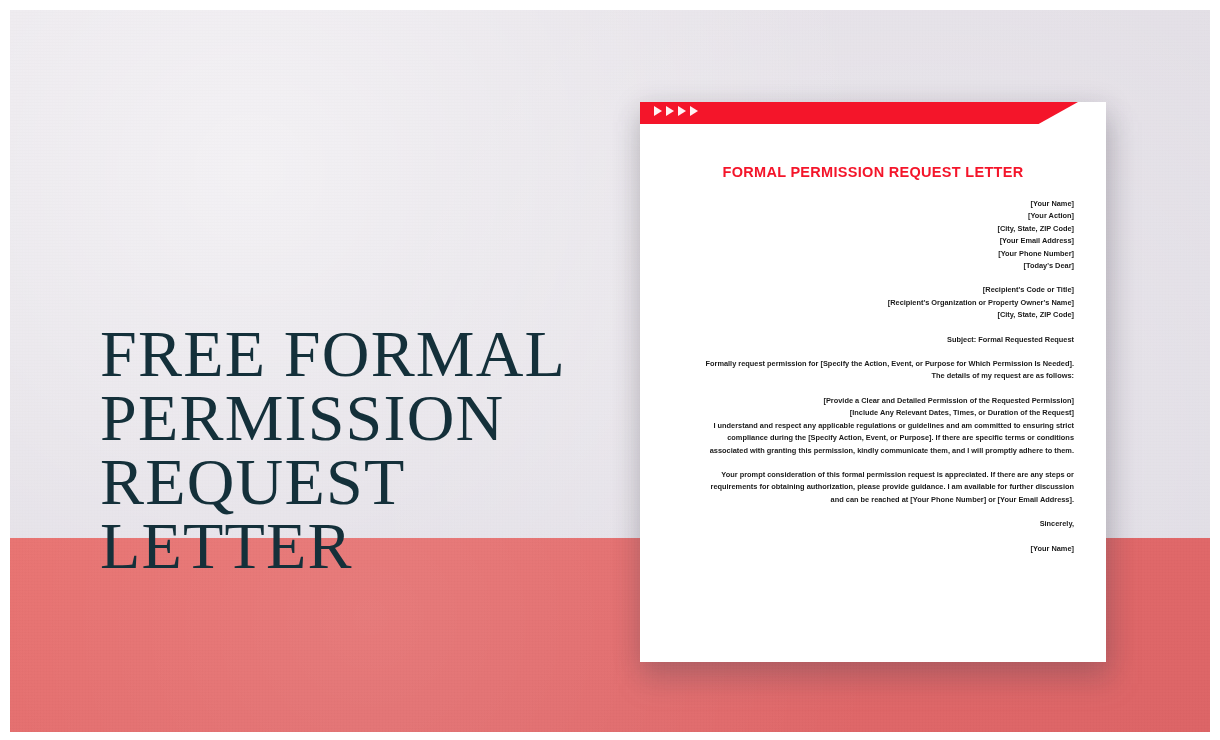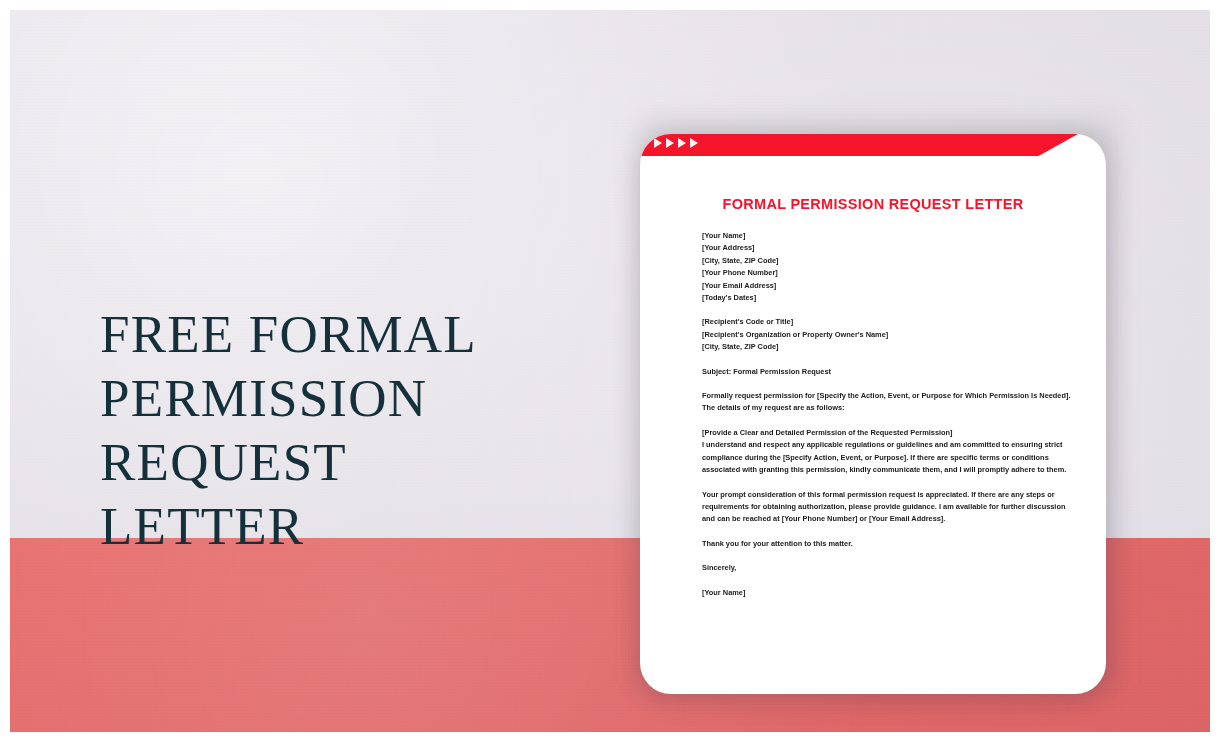--- a/index.html
+++ b/index.html
@@ -68,24 +68,24 @@
     inset: 0;
     opacity: 0.30;
     background-image:
       repeating-linear-gradient(0deg, rgba(0,0,0,0.02) 0px, rgba(0,0,0,0.02) 1px, rgba(255,255,255,0.02) 1px, rgba(255,255,255,0.02) 3px),
       repeating-linear-gradient(90deg, rgba(0,0,0,0.018) 0px, rgba(0,0,0,0.018) 1px, rgba(255,255,255,0.02) 1px, rgba(255,255,255,0.02) 3px);
   }
   
   .headline {
     position: absolute;
     left: 90px;
-    top: 292px;
+    top: 312px;
     width: 560px;
     font-family: "Liberation Serif", serif;
-    font-size: 53px;
+    font-size: 66px;
     line-height: 64px;
     letter-spacing: 1.2px;
     color: #14303a;
     font-weight: 400;
     white-space: pre-line;
   }
   
   .doc-shadow {
     position: absolute;
     left: 632px;
@@ -93,27 +93,26 @@
     width: 472px;
     height: 562px;
     background: rgba(90, 80, 95, 0.16);
     filter: blur(14px);
     border-radius: 2px;
   }
   
   .doc {
     position: absolute;
     left: 630px;
-    top: 124px;
+    top: 92px;
     width: 466px;
     height: 560px;
     background: #ffffff;
     box-shadow: 0 6px 26px rgba(60, 50, 65, 0.22);
     overflow: hidden;
-    border-radius: 31px;
   }
   
   .doc-header {
     position: absolute;
     left: 0;
     top: 0;
     width: 438px;
     height: 22px;
     background: #f4152a;
     clip-path: polygon(0 0, 100% 0, 91% 100%, 0 100%);
@@ -156,20 +155,21 @@
     color: #1b1b1b;
     font-family: "Liberation Sans", sans-serif;
     font-weight: 600;
   }
   .doc-body .blk {
     margin-bottom: 12px;
   }
   .doc-body .line {
     display: block;
     white-space: pre-wrap;
+    text-align: right;
   }
 </style>
 </head>
 <body>
 
 <div class="canvas">
   <div class="stage">
 
     <div class="panel-light"></div>
     <div class="panel-coral"></div>
@@ -188,54 +188,52 @@
           <span class="arrow"></span>
           <span class="arrow"></span>
         </div>
       </div>
 
       <div class="doc-title">FORMAL PERMISSION REQUEST LETTER</div>
 
       <div class="doc-body">
         <div class="blk">
           <span class="line">[Your Name]</span>
-          <span class="line">[Your Address]</span>
+          <span class="line">[Your Action]</span>
           <span class="line">[City, State, ZIP Code]</span>
+          <span class="line">[Your Email Address]</span>
           <span class="line">[Your Phone Number]</span>
-          <span class="line">[Your Email Address]</span>
-          <span class="line">[Today's Dates]</span>
+          <span class="line">[Today's Dear]</span>
         </div>
 
         <div class="blk">
           <span class="line">[Recipient's Code or Title]</span>
           <span class="line">[Recipient's Organization or Property Owner's Name]</span>
           <span class="line">[City, State, ZIP Code]</span>
         </div>
 
         <div class="blk">
-          <span class="line">Subject: Formal Permission Request</span>
+          <span class="line">Subject: Formal Requested Request</span>
         </div>
 
 
         <div class="blk">
           <span class="line">Formally request permission for [Specify the Action, Event, or Purpose for Which Permission Is Needed]. The details of my request are as follows:</span>
         </div>
 
         <div class="blk">
           <span class="line">[Provide a Clear and Detailed Permission of the Requested Permission]</span>
+          <span class="line">[Include Any Relevant Dates, Times, or Duration of the Request]</span>
           <span class="line">I understand and respect any applicable regulations or guidelines and am committed to ensuring strict compliance during the [Specify Action, Event, or Purpose]. If there are specific terms or conditions associated with granting this permission, kindly communicate them, and I will promptly adhere to them.</span>
         </div>
 
         <div class="blk">
           <span class="line">Your prompt consideration of this formal permission request is appreciated. If there are any steps or requirements for obtaining authorization, please provide guidance. I am available for further discussion and can be reached at [Your Phone Number] or [Your Email Address].</span>
         </div>
 
-        <div class="blk">
-          <span class="line">Thank you for your attention to this matter.</span>
-        </div>
 
         <div class="blk">
           <span class="line">Sincerely,</span>
         </div>
 
         <div class="blk">
           <span class="line">[Your Name]</span>
         </div>
       </div>
     </div>

